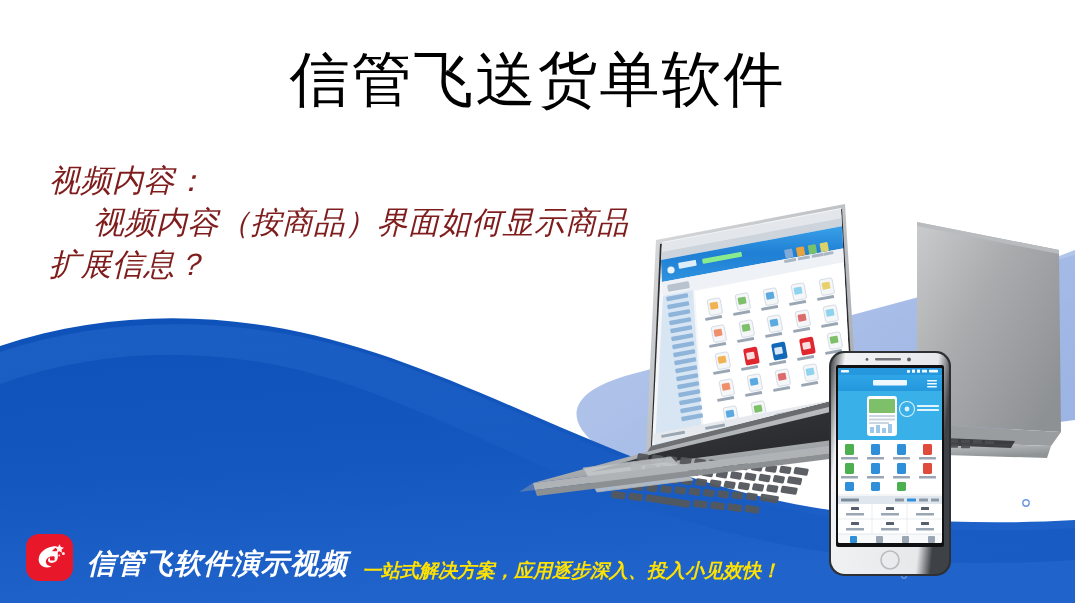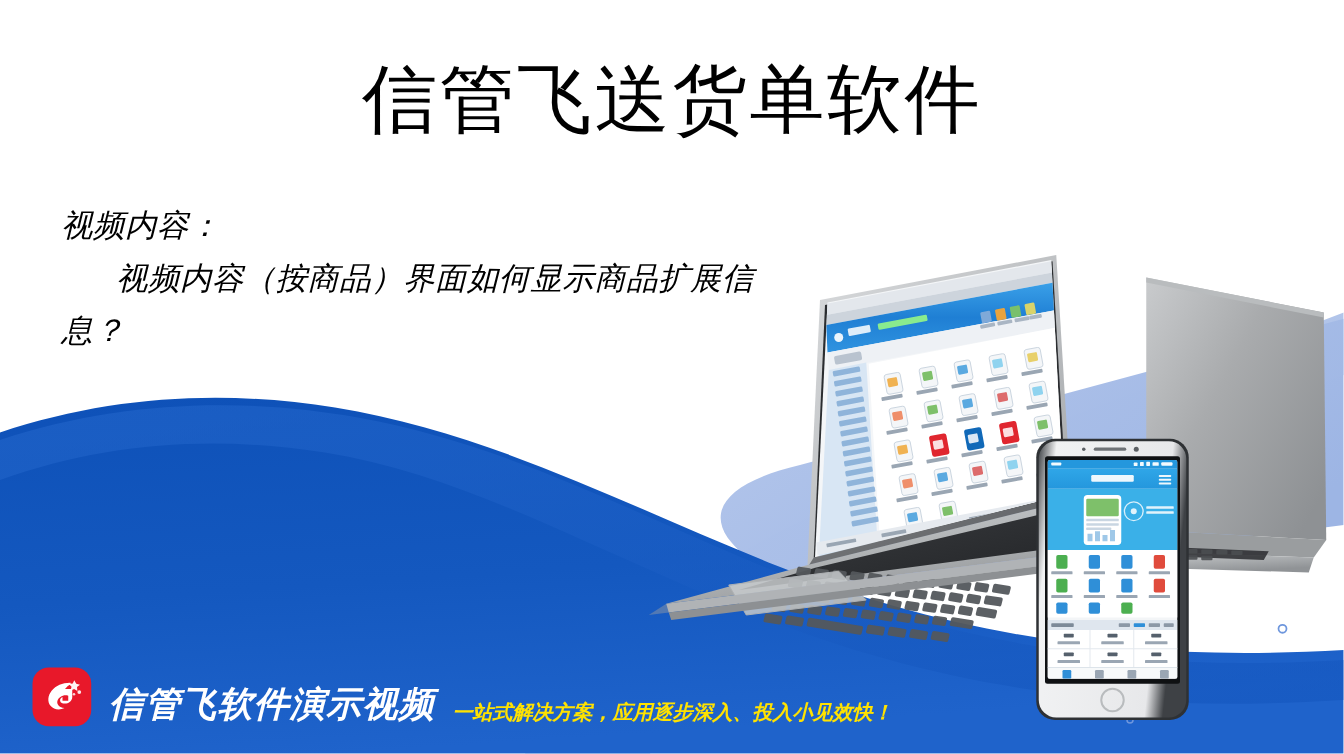--- a/index.html
+++ b/index.html
@@ -33,23 +33,23 @@
     white-space: nowrap;
   }
 
   
   .body-copy {
     position: absolute;
     left: 49px; top: 160px;
     width: 600px;
     font-family: "Liberation Sans", "DejaVu Sans", sans-serif;
     font-style: italic;
-    font-size: 25px;
+    font-size: 31px;
     line-height: 42px;
-    color: #000000;
+    color: #7f1d1d;
     letter-spacing: 0.5px;
   }
   .body-copy .lead { display: block; }
   .body-copy .para { display: block; text-indent: 44px; }
 
   
   .devices { position: absolute; left: 455px; top: 196px; width: 620px; height: 360px; }
   .devices svg { display: block; }
 
   
@@ -84,21 +84,21 @@
     color: #ffffff;
     letter-spacing: 1px;
     white-space: nowrap;
   }
   .banner-tagline {
     margin-left: 14px;
     margin-bottom: 3px;
     font-family: "Liberation Sans", "DejaVu Sans", sans-serif;
     font-weight: bold;
     font-style: italic;
-    font-size: 16px;
+    font-size: 19px;
     line-height: 18px;
     color: #ffe200;
     white-space: nowrap;
   }
 </style>
 </head>
 <body>
 
 <div id="slide">
 

